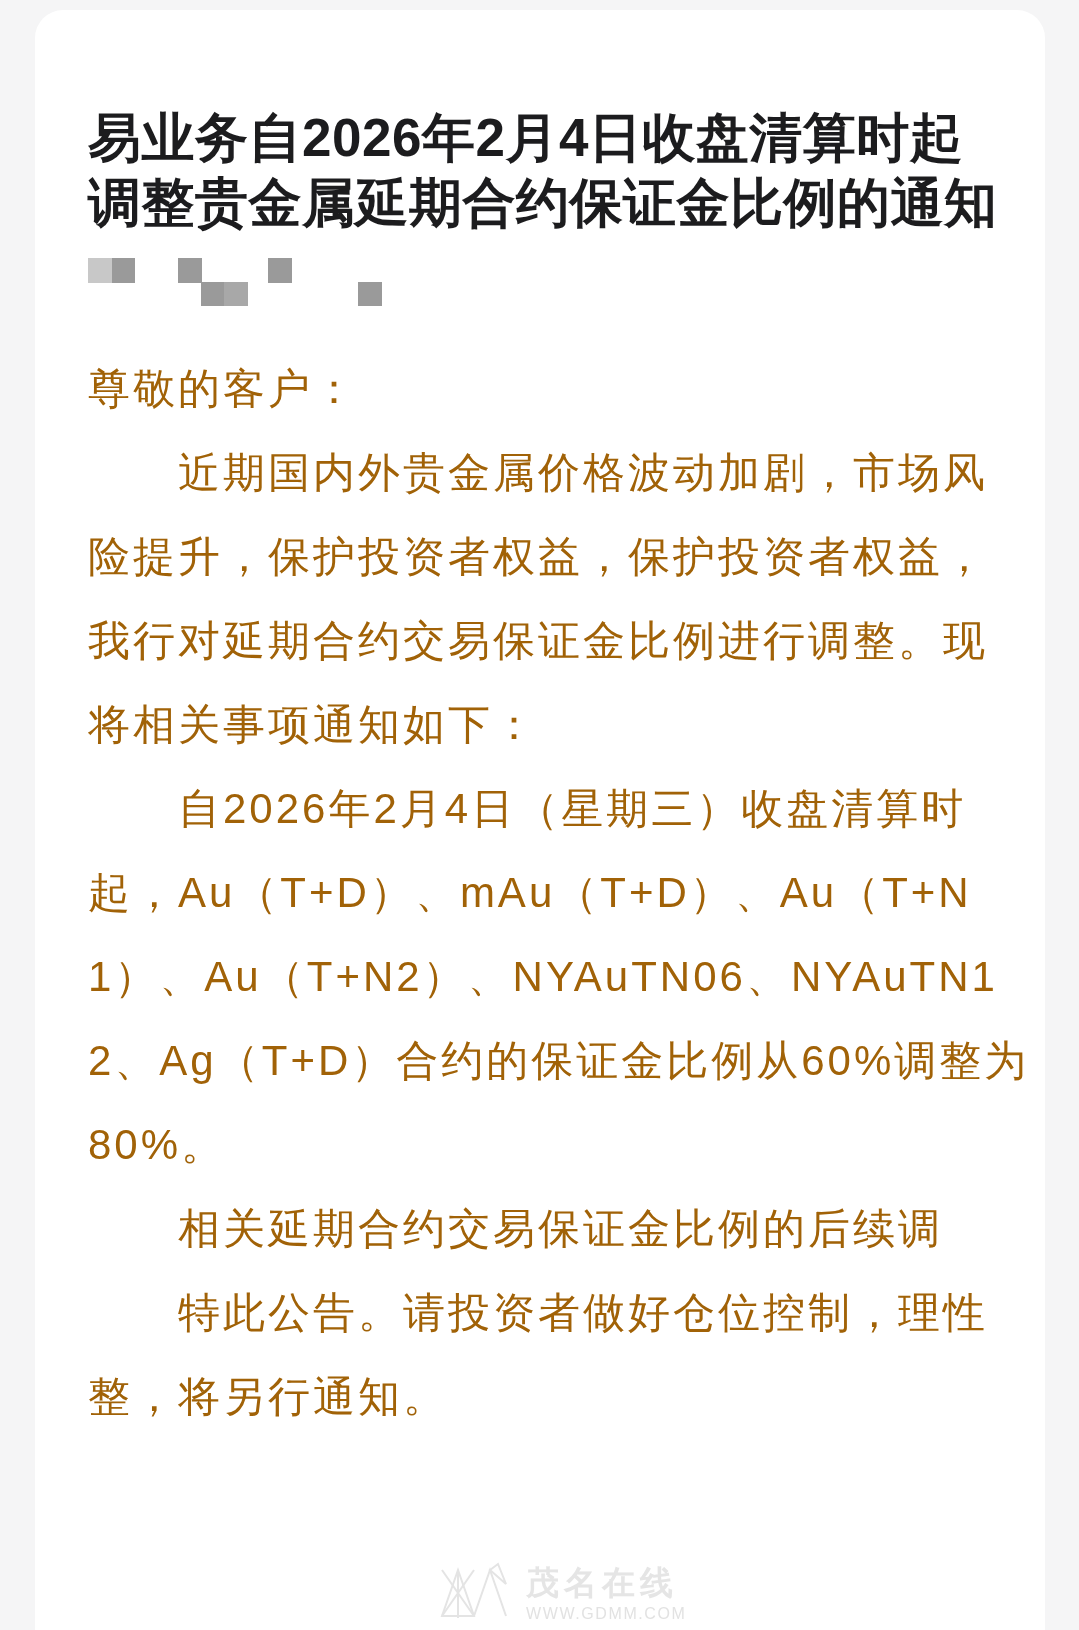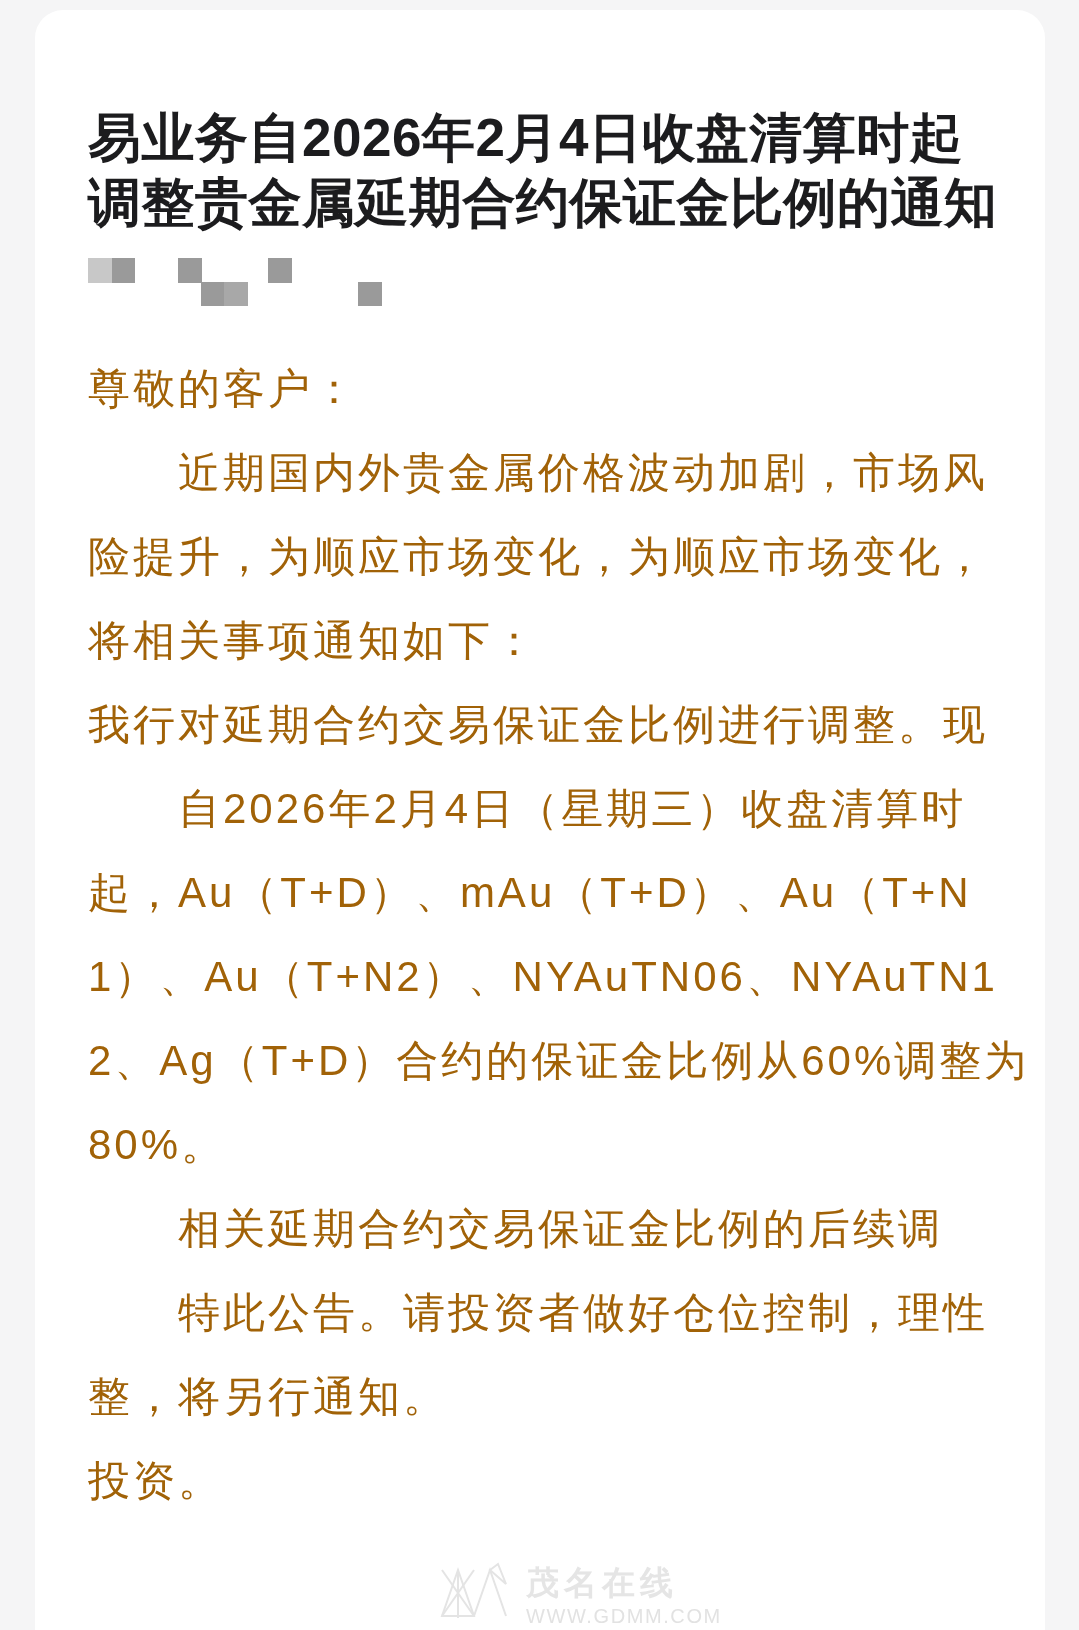--- a/index.html
+++ b/index.html
@@ -78,21 +78,21 @@
   .wm-col { margin-left: 4px; margin-top: 6px; }
   .wm-name {
     color: #e5e5e5;
     font-size: 33px;
     font-weight: 700;
     letter-spacing: 5px;
     line-height: 38px;
   }
   .wm-url {
     color: #e2e2e2;
-    font-size: 20px;
+    font-size: 16px;
     letter-spacing: 1.6px;
     margin-top: 3px;
   }
 </style>
 </head>
 <body>
 
 <div class="card">
 
   <div class="title">
@@ -109,43 +109,42 @@
     <div class="cb cb6"></div>
     <div class="cb cb7"></div>
   </div>
 
   <div class="body-text">
 
       <div class="b-line">尊敬的客户：</div>
 
       <div class="b-line">　　近期国内外贵金属价格波动加剧，市场风</div>
 
-      <div class="b-line">险提升，为顺应市场变化，为顺应市场变化，</div>
+      <div class="b-line">险提升，保护投资者权益，保护投资者权益，</div>
+
+      <div class="b-line">我行对延期合约交易保证金比例进行调整。现</div>
 
       <div class="b-line">将相关事项通知如下：</div>
-
-      <div class="b-line">我行对延期合约交易保证金比例进行调整。现</div>
 
       <div class="b-line">　　自2026年2月4日（星期三）收盘清算时</div>
 
       <div class="b-line">起，Au（T+D）、mAu（T+D）、Au（T+N</div>
 
       <div class="b-line">1）、Au（T+N2）、NYAuTN06、NYAuTN1</div>
 
       <div class="b-line">2、Ag（T+D）合约的保证金比例从60%调整为</div>
 
       <div class="b-line">80%。</div>
 
       <div class="b-line">　　相关延期合约交易保证金比例的后续调</div>
 
       <div class="b-line">　　特此公告。请投资者做好仓位控制，理性</div>
 
       <div class="b-line">整，将另行通知。</div>
 
-      <div class="b-line">投资。</div>
     </div>
 
 </div>
 
 <div class="watermark">
   <div class="wm-logo">
     <svg viewBox="0 0 84 62" width="84" height="62" fill="none" stroke="#e4e4e4" stroke-width="2">
       <path d="M4 58 L20 12 L36 58 Z"></path>
       <path d="M36 58 L52 12 L68 58"></path>
       <path d="M4 12 L36 58 M36 12 L4 58"></path>

